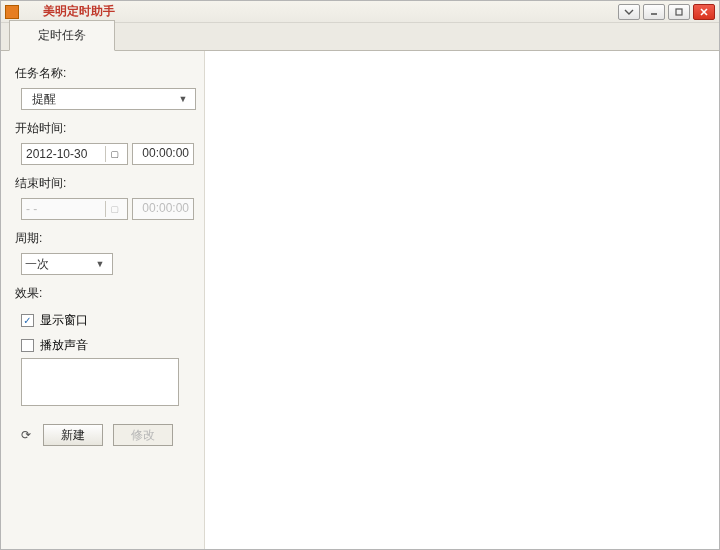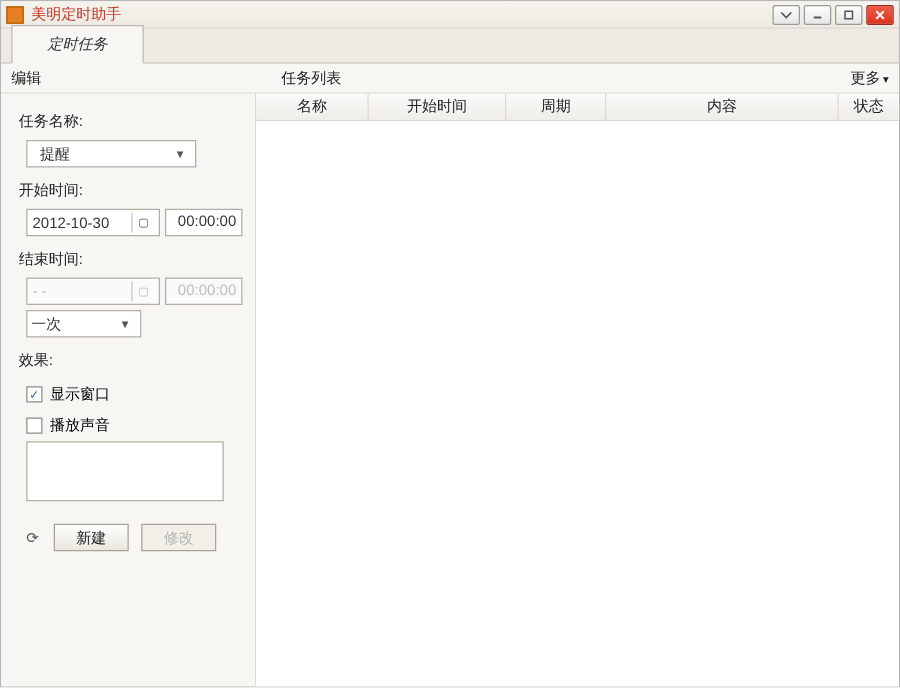--- a/index.html
+++ b/index.html
@@ -3,50 +3,50 @@
 <meta charset="utf-8">
 <style>
 * { box-sizing: border-box; margin: 0; padding: 0; font-family: "Microsoft YaHei", SimSun, Arial, sans-serif; font-size: 12px; }
 body { background: #fff; width: 720px; height: 550px; overflow: hidden; }
 
 .window { width: 720px; height: 550px; border: 1px solid #b5b5b5; background: #eceae3; display: flex; flex-direction: column; }
 
 
 .titlebar { height: 22px; background: linear-gradient(#f5f3ec,#eceae3); display: flex; align-items: center; padding: 0 4px; border-bottom: 1px solid #d7d5ce; }
 .titlebar .app-icon { width: 14px; height: 14px; background: #e67e22; border: 1px solid #b35c00; margin-right: 6px; }
-.titlebar .title { color: #c0392b; font-weight: normal; flex: 1; }
+.titlebar .title { color: #c0392b; font-weight: bold; flex: 1; margin-left: 18px; }
 .titlebar .win-btns { display: flex; gap: 3px; }
 .win-btn { width: 22px; height: 16px; border: 1px solid #9a9a9a; background: linear-gradient(#fdfdfd,#e6e6e6); border-radius: 2px; display: flex; align-items: center; justify-content: center; cursor: pointer; color: #555; }
 .win-btn.close { background: linear-gradient(#ef5b4a,#d9341f); border-color: #a52417; color: #fff; }
 .win-btn svg { width: 10px; height: 10px; display: block; }
 
 
 .tabstrip { height: 28px; display: flex; align-items: flex-end; padding: 0 8px; background: #eceae3; border-bottom: 1px solid #bcb9b0; }
-.tab { padding: 6px 28px; border: 1px solid #bcb9b0; border-bottom: none; background: #eceae3; color: #333; cursor: pointer; margin-right: 12px; position: relative; top: 1px; font-style: italic; }
+.tab { padding: 6px 28px; border: 1px solid #bcb9b0; border-bottom: none; background: #eceae3; color: #333; cursor: pointer; margin-right: 12px; position: relative; top: 1px; }
 .tab.active { background: #f7f6f2; border-bottom: 1px solid #f7f6f2; }
 
 
 .body { flex: 1; background: #f7f6f2; display: flex; flex-direction: column; border-top: none; }
 
 
 .section-head { height: 24px; display: flex; align-items: center; border-bottom: 1px solid #dcd9d0; background: #f7f6f2; padding: 0 8px; }
 .section-head .left { width: 196px; color: #222; }
 .section-head .mid { flex: 1; text-align: left; padding-left: 20px; color: #222; }
 .section-head .right { color: #222; cursor: pointer; display: flex; align-items: center; gap: 2px; }
 .section-head .right .chev { font-size: 9px; }
 
 .cols { flex: 1; display: flex; }
 
 
 .form-pane { width: 204px; padding: 8px 10px 10px 14px; border-right: 1px solid #dcd9d0; display: flex; flex-direction: column; gap: 4px; background: #f7f6f2; }
 .lbl { color: #222; margin-top: 6px; margin-bottom: 2px; }
 .combo, .txt, .datebox, .timebox, .select-sm, textarea.content {
   border: 1px solid #b0ada4; background: #fff; color: #333; height: 22px; padding: 2px 4px;
 }
-.combo { width: 136px; display: flex; align-items: center; justify-content: space-between; padding-left: 10px; margin-left: 6px; cursor: pointer; }
+.combo { width: 175px; display: flex; align-items: center; justify-content: space-between; padding-left: 10px; margin-left: 6px; cursor: pointer; }
 .combo .arrow, .select-sm .arrow, .datebox .cal { width: 16px; text-align: center; color: #555; font-size: 9px; }
 .dt-row { display: flex; gap: 4px; margin-left: 6px; }
 .datebox { width: 108px; display: flex; align-items: center; justify-content: space-between; }
 .datebox .cal { border-left: 1px solid #c9c6bd; height: 100%; display: flex; align-items: center; justify-content: center; width: 18px; }
 .timebox { width: 62px; text-align: right; }
 .disabled, .disabled * { color: #bdbdbd !important; background: #fafafa; }
 .select-sm { width: 92px; display: flex; align-items: center; justify-content: space-between; padding-left: 3px; margin-left: 6px; cursor: pointer; }
 .chk-row { display: flex; align-items: center; gap: 6px; margin-left: 6px; margin-top: 4px; }
 .chk { width: 13px; height: 13px; border: 1px solid #8a8a8a; background: #fff; display: inline-flex; align-items: center; justify-content: center; font-size: 10px; color: #2a6db5; cursor: pointer; }
 textarea.content { width: 158px; height: 48px; margin-left: 6px; resize: none; }
@@ -93,28 +93,20 @@
         </div>
     </div>
   </div>
 
   <div class="tabstrip">
     <div class="tab active">定时任务</div>
   </div>
 
   <div class="body">
 
-    <div class="section-head">
-      <div class="left">编辑</div>
-      <div class="mid">任务列表</div>
-      <div class="right">
-        <span>更多</span>
-        <span class="chev">▾</span>
-      </div>
-    </div>
 
     <div class="cols">
 
       <div class="form-pane">
 
         <div class="lbl">任务名称:</div>
         <div class="combo">
           <span>提醒</span>
           <span class="arrow">▼</span>
         </div>
@@ -130,20 +122,21 @@
 
         <div class="lbl">结束时间:</div>
         <div class="dt-row">
           <div class="datebox disabled">
             <span>- -</span>
             <span class="cal">▢</span>
           </div>
           <div class="timebox disabled">00:00:00</div>
         </div>
 
+        <div class="lbl">周期:</div>
         <div class="select-sm">
           <span>一次</span>
           <span class="arrow">▼</span>
         </div>
 
         <div class="lbl">效果:</div>
         <div class="chk-row">
           <span class="chk">✓</span>
           <span>显示窗口</span>
         </div>
@@ -155,25 +148,18 @@
         <textarea class="content" style=""></textarea>
 
         <div class="btn-row">
           <div class="refresh-ic">⟳</div>
           <button class="btn">新建</button>
           <button class="btn disabled-btn">修改</button>
         </div>
       </div>
 
       <div class="list-pane">
-        <div class="thead">
-          <div class="th" style="width:90px">名称</div>
-          <div class="th" style="width:110px">开始时间</div>
-          <div class="th" style="width:80px">周期</div>
-          <div class="th" style="flex:1">内容</div>
-          <div class="th" style="width:48px">状态</div>
-        </div>
         <div class="tbody"></div>
       </div>
 
     </div>
   </div>
 </div>
 
 </body></html>

